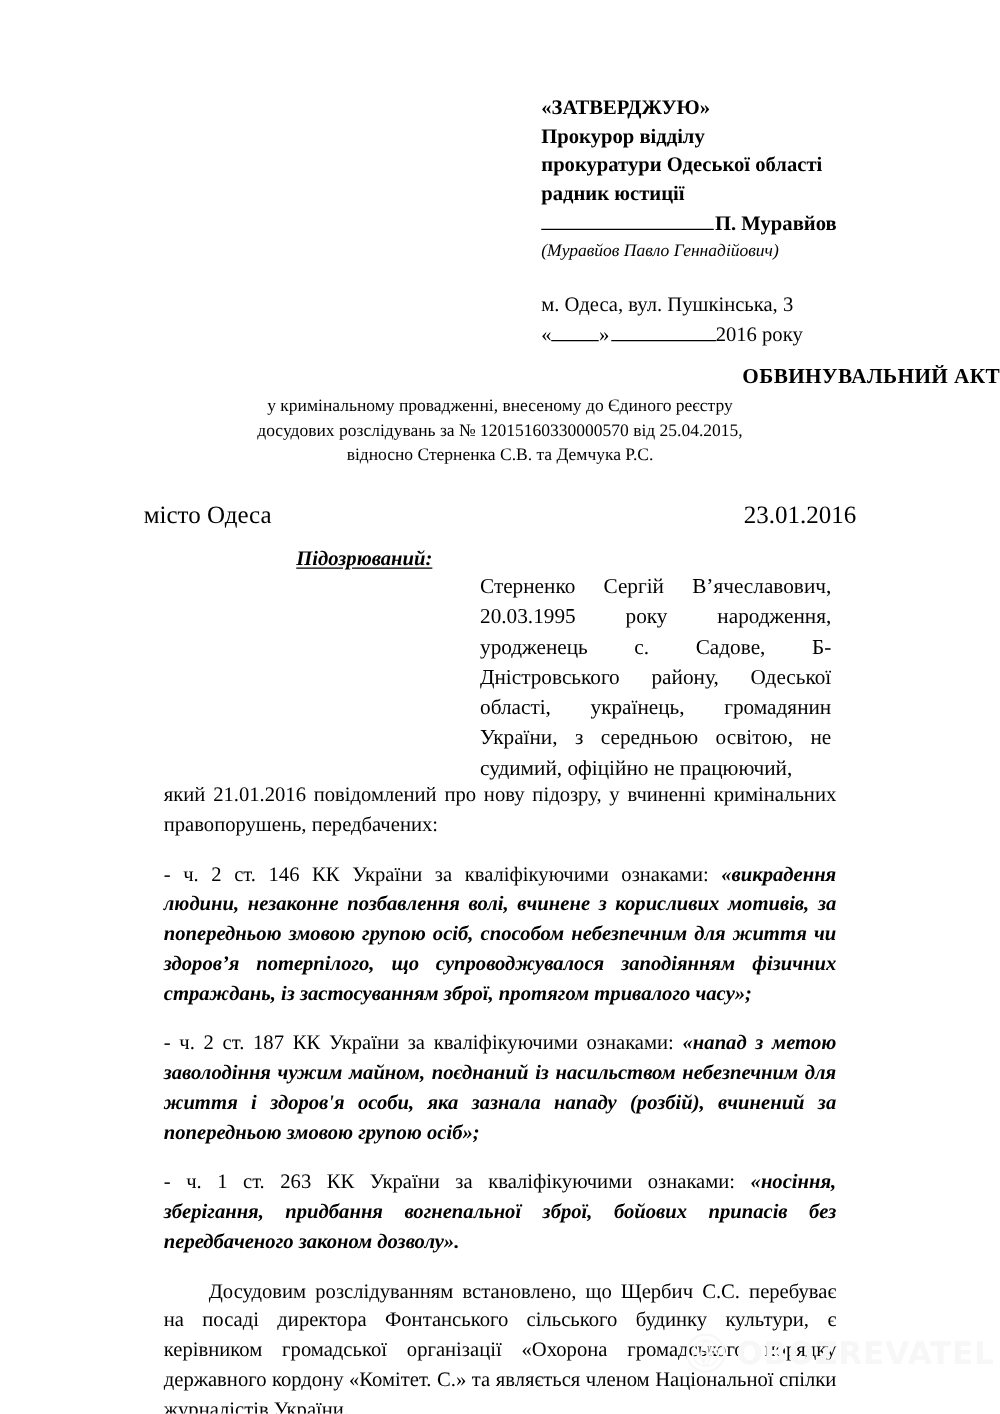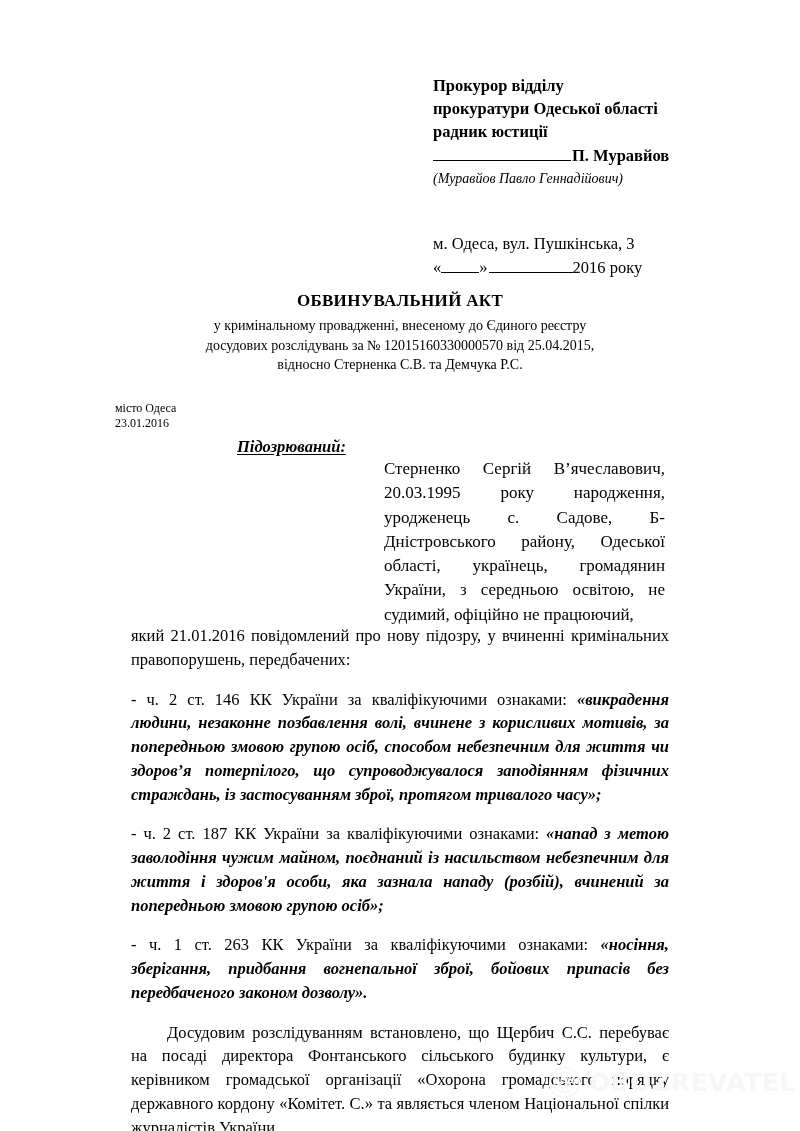--- a/index.html
+++ b/index.html
@@ -79,45 +79,44 @@
     height: 0.85em;
     margin-left: 1px;
   }
 
   
   .doc-title {
     position: absolute;
     left: 0;
     right: 0;
     top: 291px;
-    text-align: center;
+    text-align: right;
     font-size: 17px;
     font-weight: bold;
     letter-spacing: 0.3px;
   }
   .doc-subtitle {
     position: absolute;
     left: 115px;
     width: 570px;
     top: 316px;
     text-align: center;
     font-size: 14px;
     line-height: 1.40;
   }
 
   
   .city-date-row {
     position: absolute;
     left: 115px;
     width: 570px;
     top: 401px;
-    font-size: 12px;
+    font-size: 20px;
     display: flex;
     justify-content: space-between;
-    flex-direction: column;
   }
 
   
   .suspect-label {
     position: absolute;
     left: 237px;
     top: 437px;
     font-size: 16.5px;
     font-weight: bold;
     font-style: italic;
@@ -185,20 +184,21 @@
     color: #f7f7f7;
     line-height: 1;
   }
 </style>
 </head>
 <body>
 
 <div class="page">
 
   <div class="approval-block">
+    <div class="approval-line">«ЗАТВЕРДЖУЮ»</div>
     <div class="approval-line">Прокурор відділу</div>
     <div class="approval-line">прокуратури Одеської області</div>
     <div class="approval-line">радник юстиції</div>
     <div class="signature-row"><span class="sig-rule"></span><span>П. Муравйов</span></div>
     <div class="approval-fullname">(Муравйов Павло Геннадійович)</div>
   </div>
 
   <div class="place-block">
     <div class="line">м. Одеса, вул. Пушкінська, 3</div>
     <div class="line"><span>«</span><span class="blank-short"></span><span>»</span><span class="blank-long"></span><span>2016 року</span></div>

